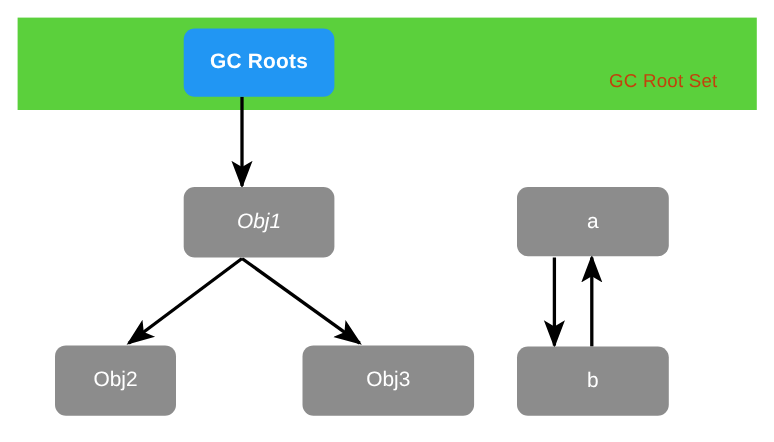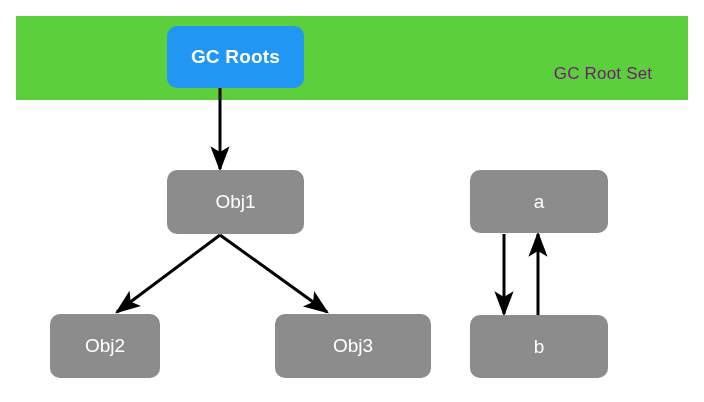--- a/index.html
+++ b/index.html
@@ -33,21 +33,21 @@
     width: 672px;
     height: 84px;
     background: #5bd03c;
   }
   .band-label {
     position: absolute;
     left: 543px;
     top: 61px;
     width: 120px;
     text-align: center;
-    color: #701a75;
+    color: #c2410c;
     font-size: 17px;
     font-weight: 400;
     line-height: 26px;
     letter-spacing: 0.2px;
     white-space: nowrap;
   }
   .node {
     position: absolute;
     display: flex;
     align-items: center;
@@ -67,21 +67,21 @@
     background: #2196f3;
     font-size: 19px;
     font-weight: 700;
     letter-spacing: 0.2px;
   }
   .node-obj {
     background: #8c8c8c;
     font-size: 19px;
     font-weight: 400;
   }
-  .node-obj1 { left: 151px; top: 170px; width: 137px; height: 64px; }
+  .node-obj1 { left: 151px; top: 170px; width: 137px; height: 64px; font-style: italic; }
   .node-obj2 { left: 34px;  top: 314px; width: 110px; height: 64px; }
   .node-obj3 { left: 259px; top: 314px; width: 156px; height: 64px; }
   .node-a    { left: 454px; top: 170px; width: 138px; height: 63px; }
   .node-b    { left: 454px; top: 315px; width: 138px; height: 63px; }
 </style>
 </head>
 <body>
 
 <div id="canvas">
 

